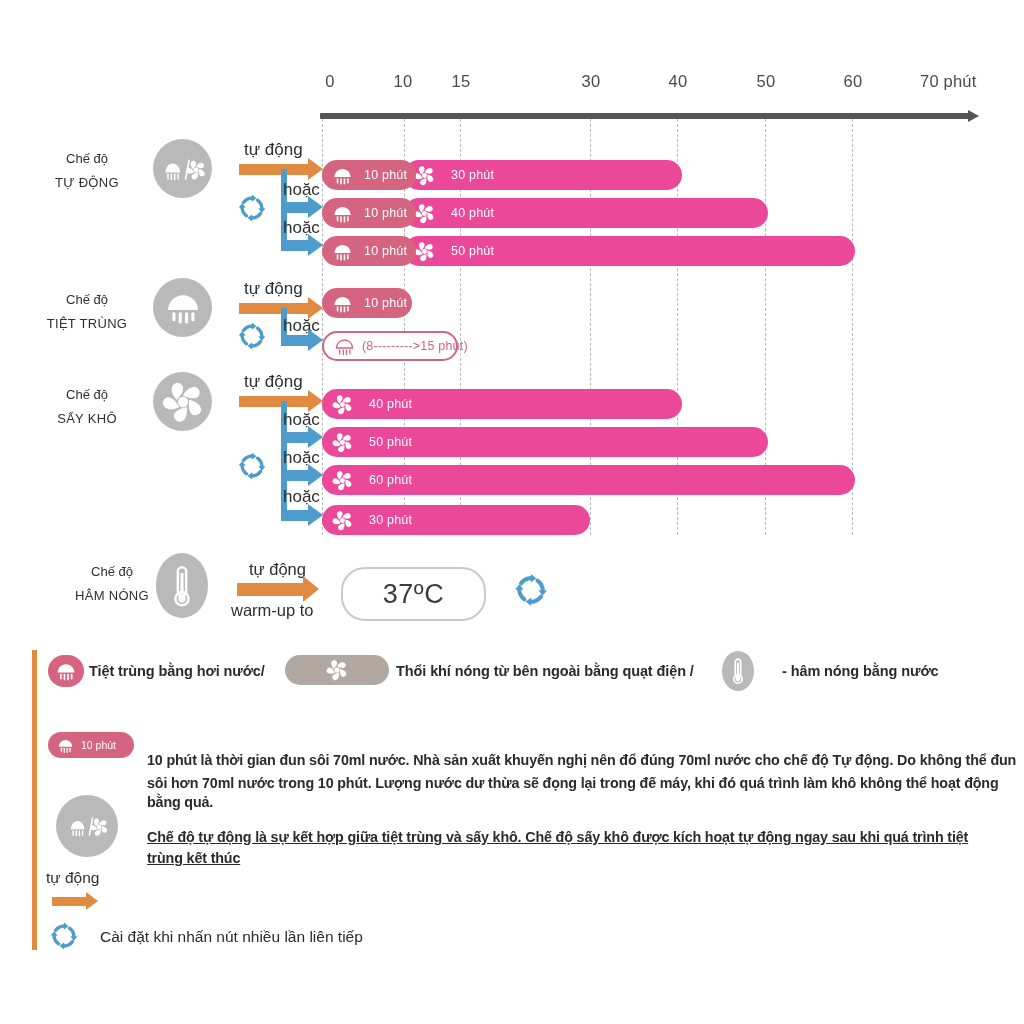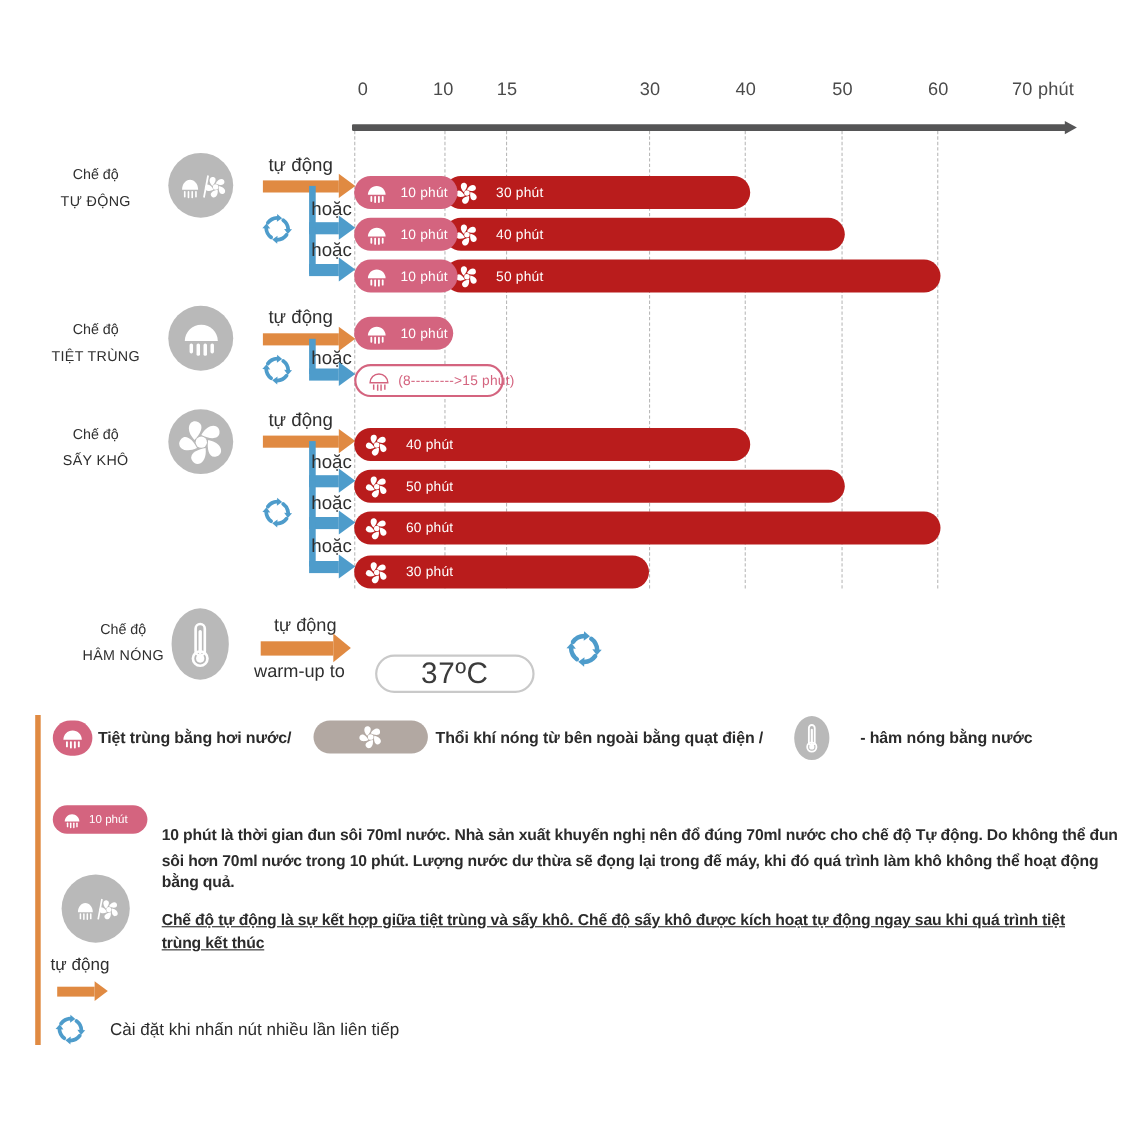--- a/index.html
+++ b/index.html
@@ -59,21 +59,21 @@
   .blue-stem{position:absolute;width:6px;background:#4e9ccb;}
   .arrow-cap{
     position:absolute;font-size:17px;color:#2f2f2f;white-space:nowrap;
   }
 
   
   .bar{
     position:absolute;height:30px;border-radius:15px;
     display:flex;align-items:center;
   }
-  .bar.gray{background:#b91c1c;}
+  .bar.gray{background:#ec4899;}
   .bar.pink{background:#d4647f;z-index:3;}
   .bar .bicon{
     width:26px;height:26px;flex:0 0 26px;margin-left:7px;
     display:flex;align-items:center;justify-content:center;
   }
   .bar .btext{
     font-size:12.5px;color:#ffffff;margin-left:9px;white-space:nowrap;
     letter-spacing:.2px;
   }
   .bar.gray .btext{margin-left:14px;}
@@ -522,21 +522,21 @@
       <circle cx="10" cy="31.5" r="3.4" fill="#fff"></circle>
     </svg>
   </div>
 
   <span class="warm-cap" style="left:249px;top:560px">tự động</span>
   <div class="arrow-auto" style="left:237px;top:583px;width:66px;height:13px">
       <span class="head" style="top:-7px;border-top-width:13px;border-bottom-width:13px;border-left-width:16px;right:-16px"></span>
     </div>
   <span class="warm-cap" style="left:231px;top:601px">warm-up to</span>
 
-  <div class="warm-pill" style="left:341px;top:595px;width:145px;height:35px">
+  <div class="warm-pill" style="left:341px;top:567px;width:145px;height:54px">
     <span>37ºC</span>
   </div>
 
   <div class="abs" style="left:512px;top:571px">
     <svg width="38" height="38" viewBox="0 0 32 32">
       <g fill="none" stroke="#4e9ccb" stroke-width="3.4" stroke-linecap="round">
         <path d="M7.5 10.5 A11 11 0 0 1 16 6"></path>
         <path d="M21.5 8.2 A11 11 0 0 1 26 16.5"></path>
         <path d="M24.5 21.5 A11 11 0 0 1 16 26"></path>
         <path d="M10.5 23.8 A11 11 0 0 1 6 15.5"></path>

